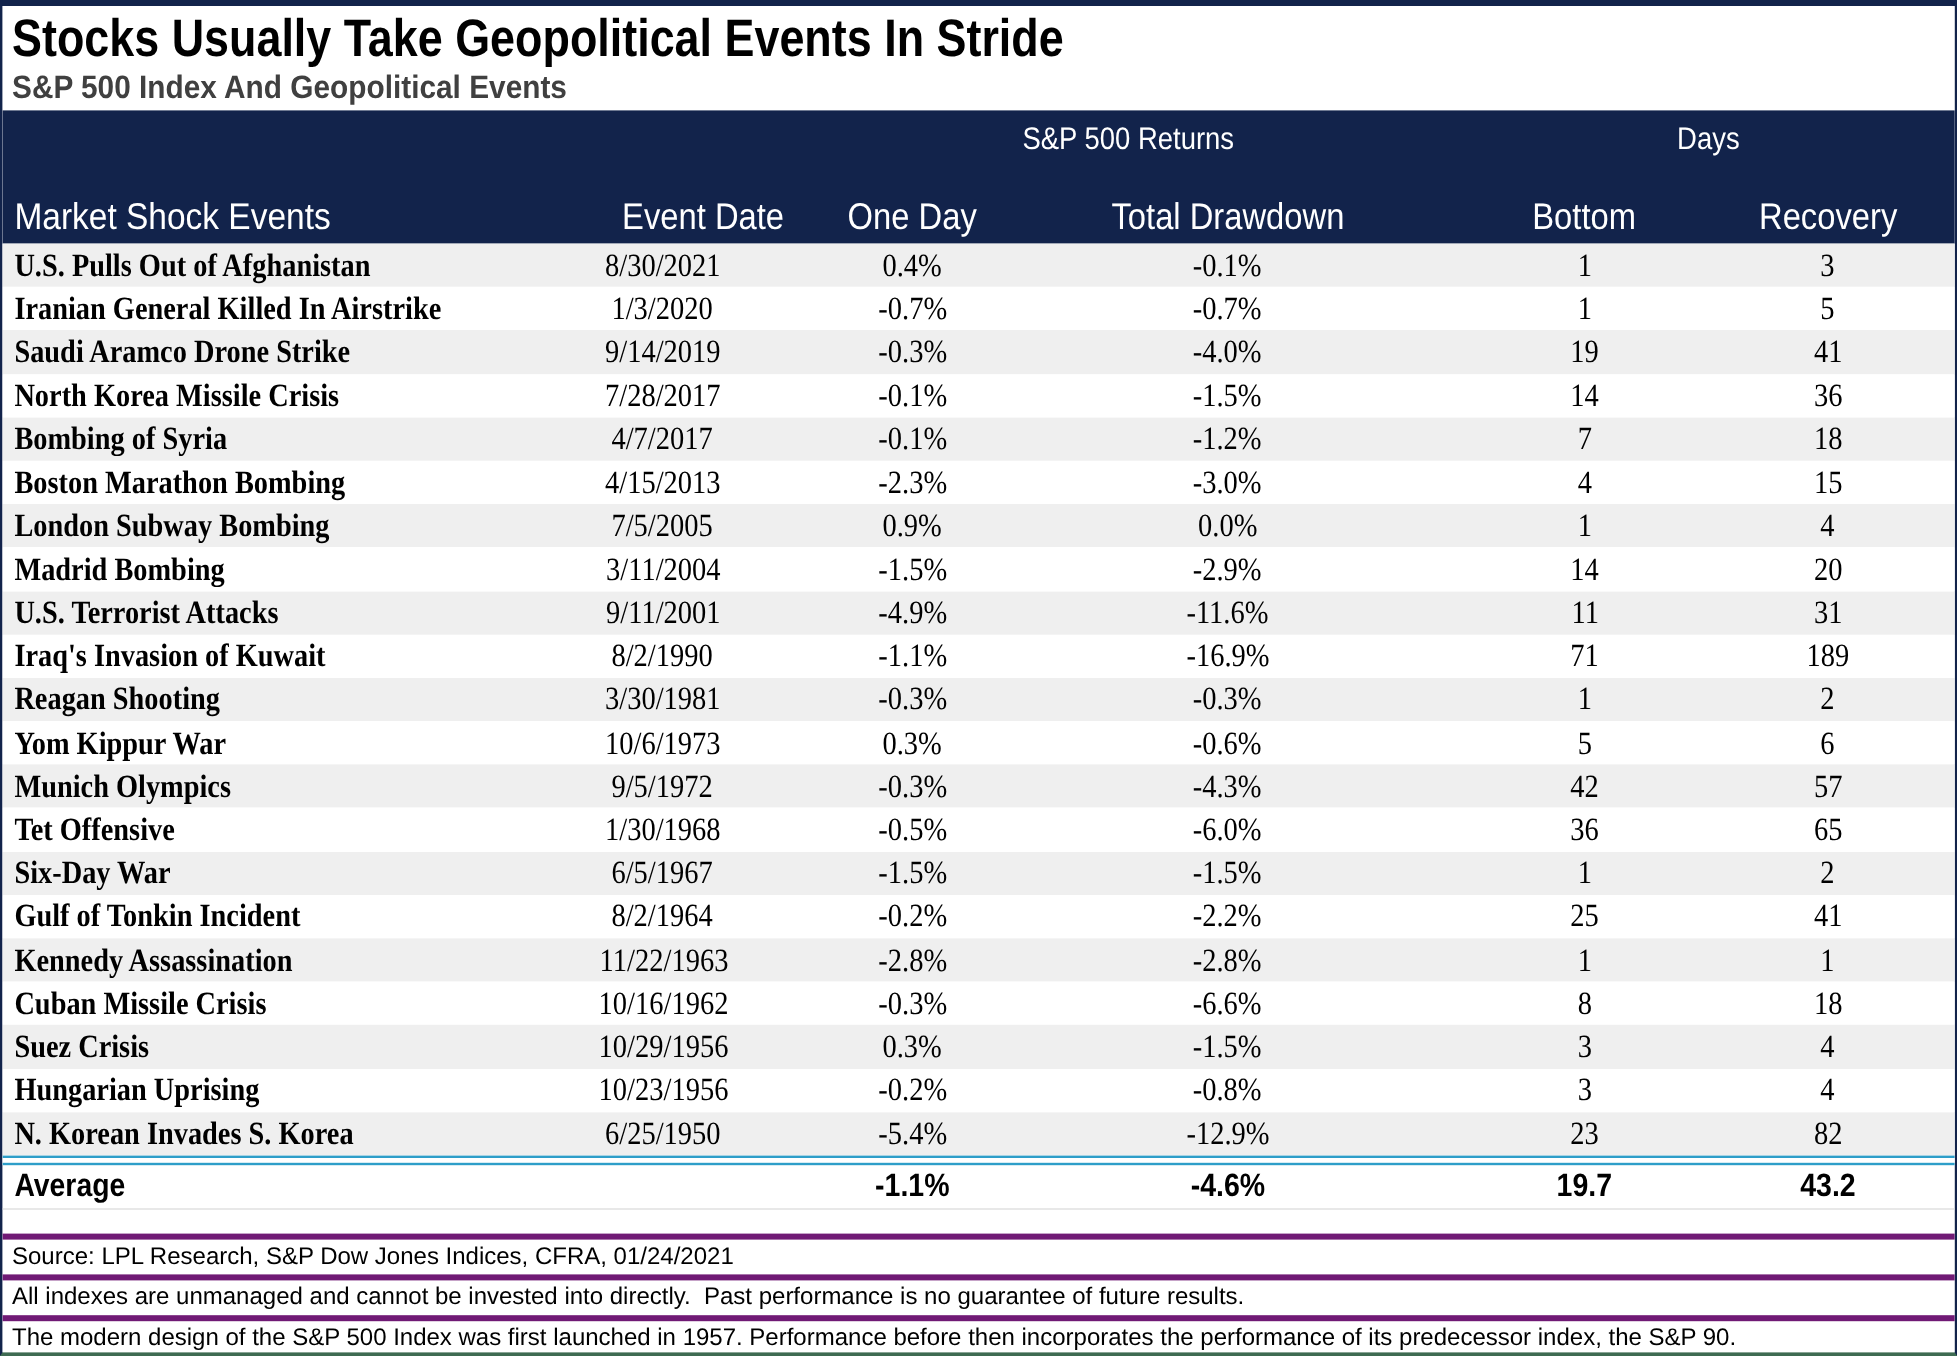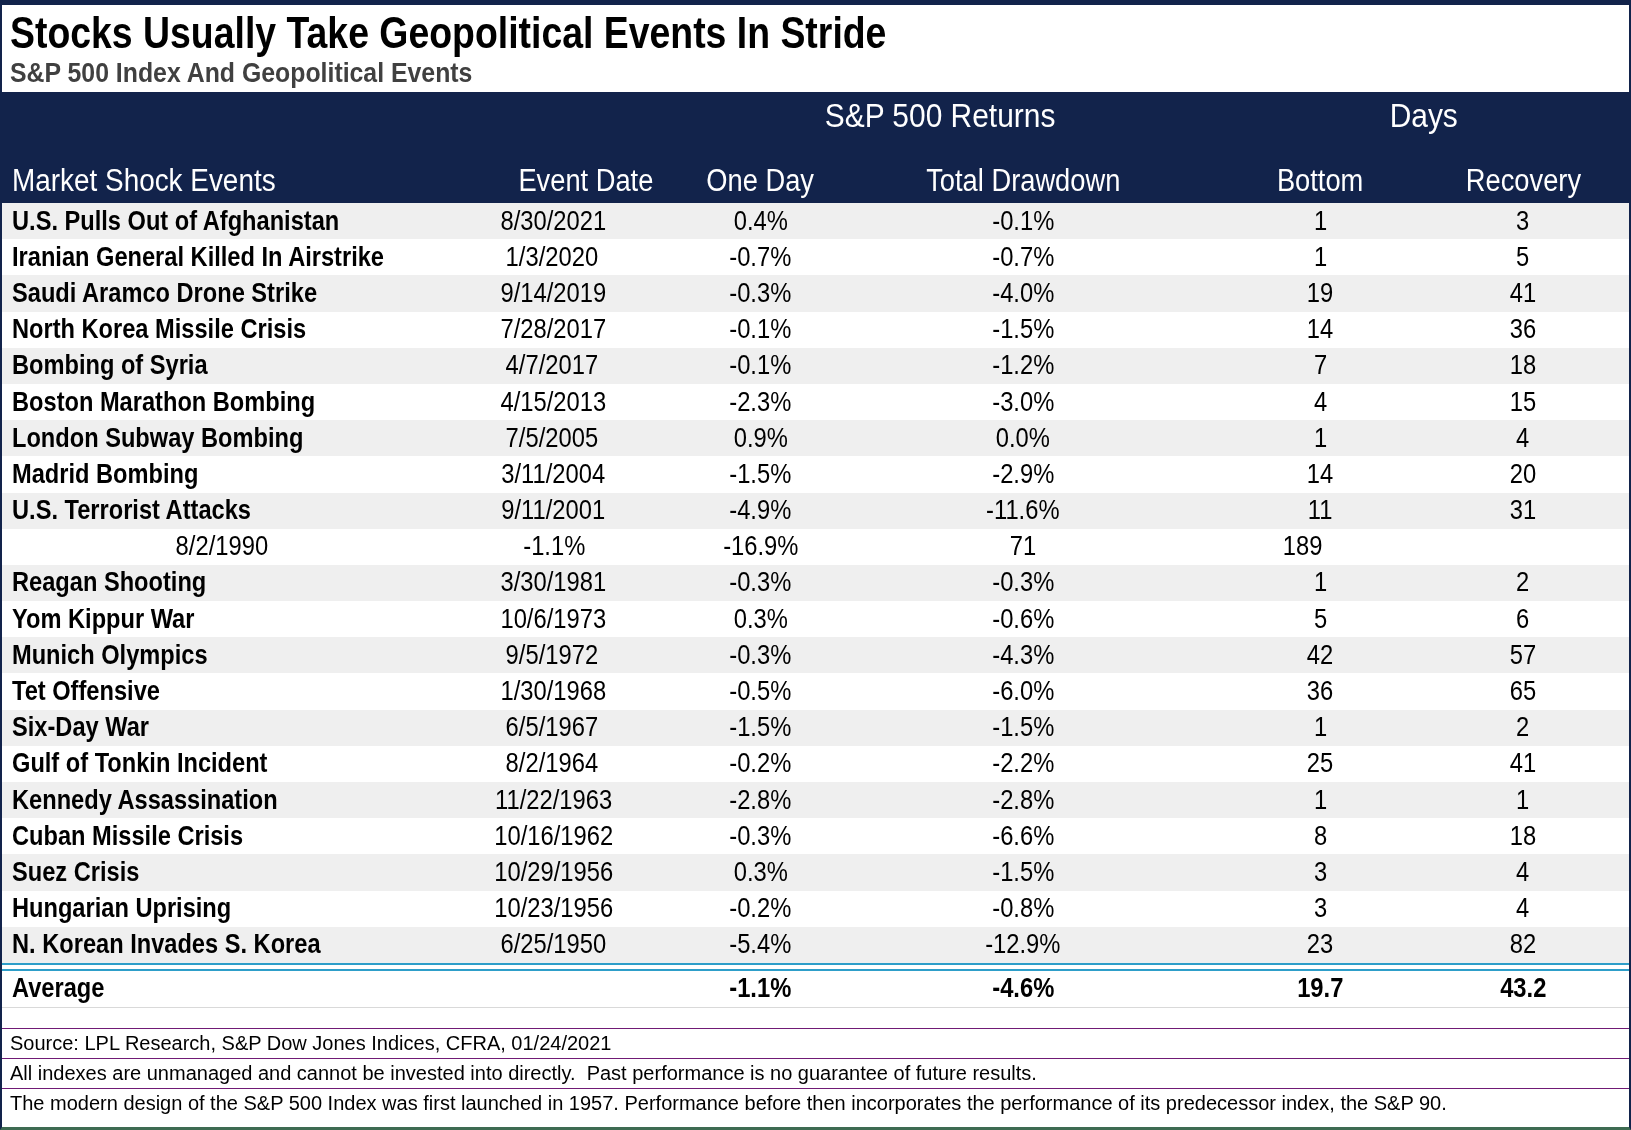--- a/index.html
+++ b/index.html
@@ -12,40 +12,40 @@
   
   .title-block { height:84px; padding:3px 0 0 8px; }
   .title { font-size:44px; font-weight:bold; color:#000; line-height:50px; white-space:nowrap; }
   .subtitle { font-size:27px; font-weight:bold; color:#404040; line-height:31px; white-space:nowrap; }
   
   .cxl { display:inline-block; transform:scaleX(0.85); transform-origin:0 50%; white-space:nowrap; }
   .cxc { display:inline-block; transform:scaleX(0.88); transform-origin:50% 50%; white-space:nowrap; }
   .cxr { display:inline-block; transform:scaleX(0.88); transform-origin:100% 50%; white-space:nowrap; }
   
   .band { background:#12234B; color:#ffffff; }
-  .grp-row { display:grid; grid-template-columns:661px 525px 1fr; height:46px; align-items:center; font-size:34px; }
+  .grp-row { display:grid; grid-template-columns:661px 525px 1fr; height:46px; align-items:center; font-size:26px; }
   .grp-cell { text-align:center; padding-left:30px; }
   .col-row { display:grid; grid-template-columns:443px 218px 195px 330px 265px 1fr; height:44px; align-items:center; font-size:31px;margin-top:21px; }
   
   .tbl-body { }
-  .row { display:grid; grid-template-columns:443px 218px 195px 330px 265px 1fr; height:36.2px; align-items:center; font-size:27px; color:#000; background:#ffffff; }
+  .row { display:grid; grid-template-columns:443px 218px 195px 330px 265px 1fr; height:36.2px; align-items:center; font-size:27px; color:#000; background:#ffffff;font-family:Liberation Serif, serif; }
   .row.stripe { background:#EFEFEF; }
   .c1 { padding-left:10px; text-align:left; }
   .c2 { text-align:center; padding-right:16px; }
   .c2h { text-align:right; padding-right:10px; }
   .c3,.c4,.c5 { text-align:center; }
   .c6 { text-align:center; padding-right:36px; }
   .b { font-weight:bold; }
   
   .dblrule { height:8px; box-sizing:border-box; background:#ffffff;
              border-top:2px solid #2E9EC9; border-bottom:2px solid #2E9EC9; }
   .avg-row { display:grid; grid-template-columns:443px 218px 195px 330px 265px 1fr; height:36px; align-items:center; font-size:27px; font-weight:bold; color:#000; }
   .hairline { height:0; border-top:1px solid #D9D9D9; }
   .footer-gap { height:20px; }
-  .footer-line { height:29px; line-height:29px; font-size:20px; color:#000; padding-left:8px; border-top:1px solid #701a75; white-space:nowrap; }
+  .footer-line { height:29px; line-height:29px; font-size:20px; color:#000; padding-left:8px; border-top:5px solid #701a75; white-space:nowrap; }
 </style>
 </head>
 <body>
 
 <div class="page">
 
   <div class="title-block">
     <div class="title"><span class="cxl">Stocks Usually Take Geopolitical Events In Stride</span></div>
     <div class="subtitle"><span class="cxl" style="transform:scaleX(0.92)">S&amp;P 500 Index And Geopolitical Events</span></div>
   </div>
@@ -133,20 +133,21 @@
     </div>
       <div class="row stripe">
       <div class="c1"><span class="cxl b" style="transform:scaleX(0.875)">U.S. Terrorist Attacks</span></div>
       <div class="c2"><span class="cxr">9/11/2001</span></div>
       <div class="c3"><span class="cxc">-4.9%</span></div>
       <div class="c4"><span class="cxc">-11.6%</span></div>
       <div class="c5"><span class="cxc">11</span></div>
       <div class="c6"><span class="cxc">31</span></div>
     </div>
       <div class="row">
+      <div class="c1"><span class="cxl b" style="transform:scaleX(0.875)">Iraq's Invasion of Kuwait</span></div>
       <div class="c2"><span class="cxr">8/2/1990</span></div>
       <div class="c3"><span class="cxc">-1.1%</span></div>
       <div class="c4"><span class="cxc">-16.9%</span></div>
       <div class="c5"><span class="cxc">71</span></div>
       <div class="c6"><span class="cxc">189</span></div>
     </div>
       <div class="row stripe">
       <div class="c1"><span class="cxl b" style="transform:scaleX(0.875)">Reagan Shooting</span></div>
       <div class="c2"><span class="cxr">3/30/1981</span></div>
       <div class="c3"><span class="cxc">-0.3%</span></div>

